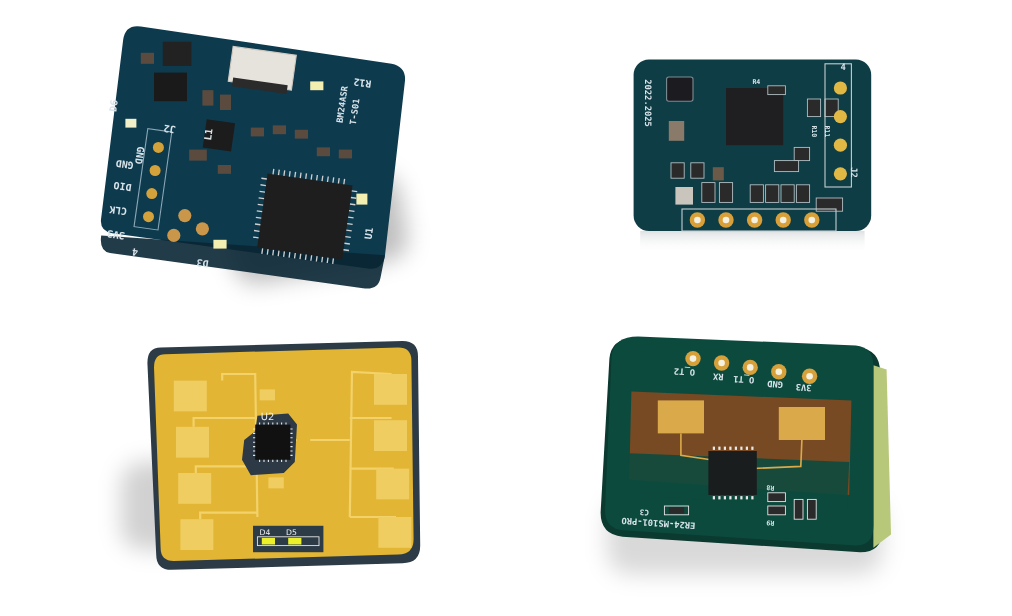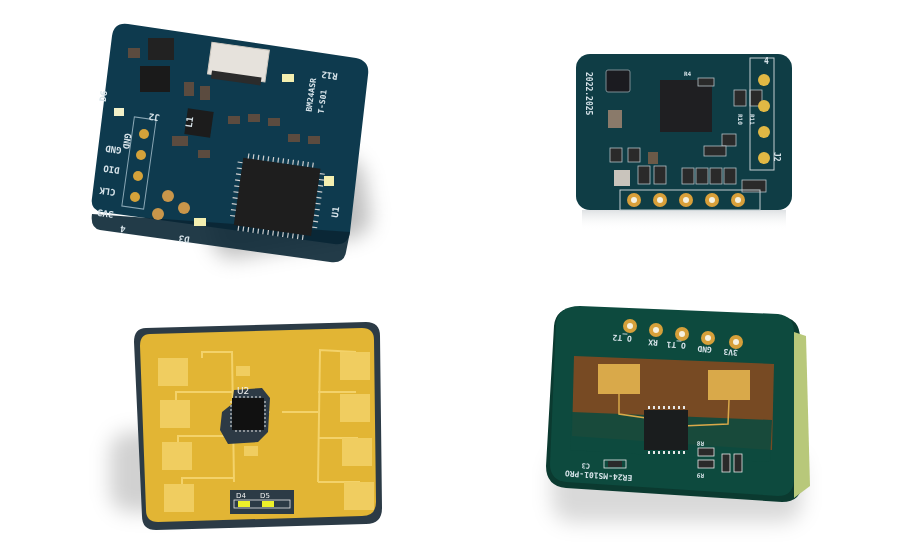--- a/index.html
+++ b/index.html
@@ -199,21 +199,21 @@
       <text x="12" y="20" transform="rotate(90 12 20)">2022.2025</text>
       <text x="200" y="100" transform="rotate(90 200 100)">J2</text>
       <text x="190" y="12">4</text>
       <text x="164" y="62" font-size="6" transform="rotate(90 164 62)">R10</text>
       <text x="176" y="62" font-size="6" transform="rotate(90 176 62)">R11</text>
       <text x="110" y="24" font-size="6">R4</text>
     </g>
   </svg>
 </div>
 
-<div class="module" style="left:110px; top:312px; width:285px; height:225px;">
+<div class="module" style="left:110px; top:300px; width:285px; height:225px;">
   <div class="shadow" style="left:0px; top:120px; width:80px; height:80px; background:rgba(0,0,0,0.18);"></div>
   <svg width="285" height="225" viewBox="0 0 285 225" style="position:absolute;left:0;top:0;">
 
     <path d="M36 16 L256 10 Q270 10 270 24 L272 196 Q272 212 256 212 L46 218 Q32 218 32 204 L24 30 Q24 16 36 16 Z" fill="#2c3b46"></path>
     <path d="M40 22 L252 16 Q264 16 264 28 L266 190 Q266 204 252 204 L48 210 Q36 210 36 198 L30 34 Q30 22 40 22 Z" fill="#e2b534"></path>
 
     <g stroke="#f3d26a" stroke-width="2" fill="none">
       <path d="M92 46 L92 40 L122 40 L124 170"></path>
       <path d="M66 88 L66 80 L122 80"></path>
       <path d="M68 130 L68 124 L124 124"></path>

